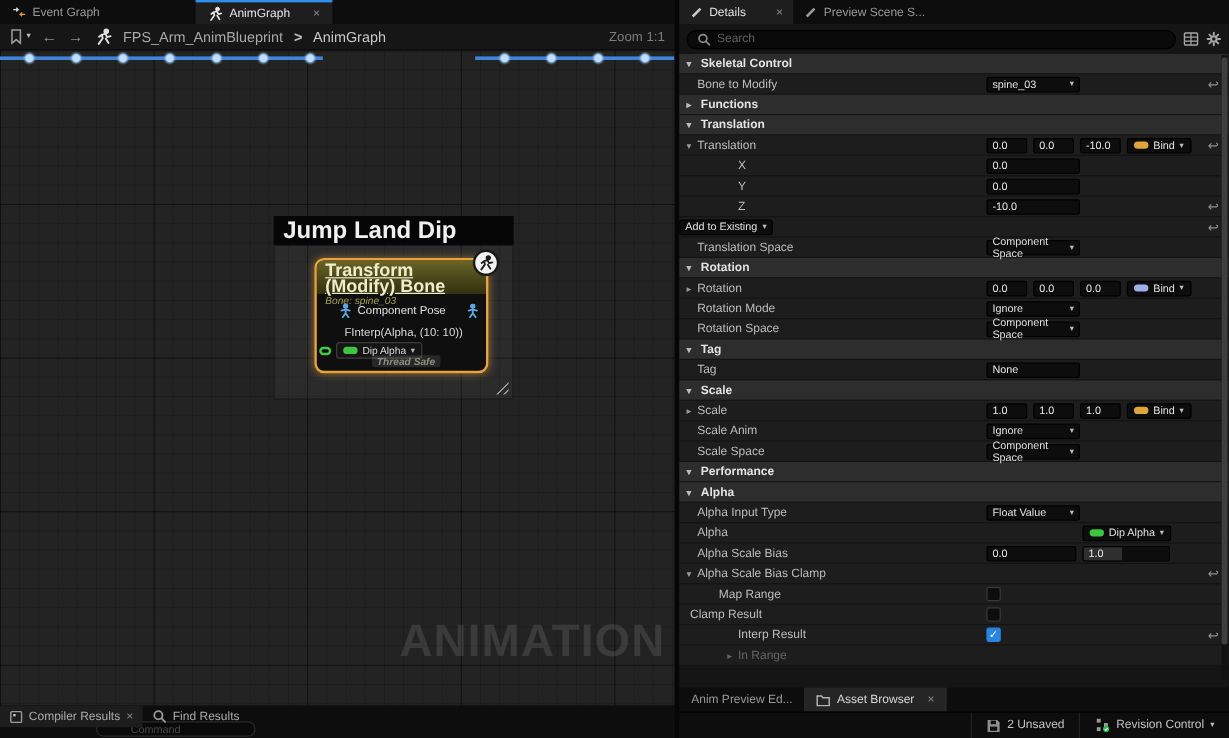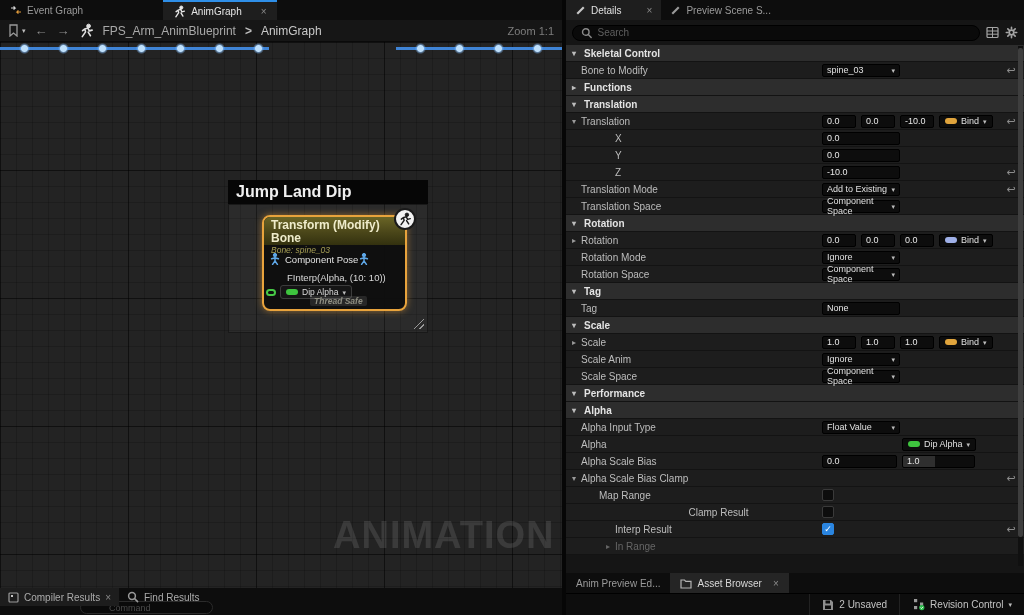--- a/index.html
+++ b/index.html
@@ -32,37 +32,37 @@
     background-image:
       radial-gradient(circle, #bfe0fb 0 3px, rgba(130,185,245,0.55) 4px, transparent 5.6px),
       linear-gradient(#3f84d6,#3f84d6);
     background-size:39px 13px, 100% 3px;
     background-position:5px center, 0 center;
     background-repeat:repeat-x, no-repeat; }
   .wire.left  { left:0;   top:205; width:269px; }
   .wire.right { left:396px; top:205; width:166px; }
 
   .comment-head { position:absolute; left:228px; top:138px; width:200px; height:24px;
-    background:#060606; color:#f0f0f0; font-size:16px; font-weight:bold;
+    background:#060606; color:#f0f0f0; font-size:20px; font-weight:bold;
     display:flex; align-items:center; padding-left:8px; }
   .comment-body { position:absolute; left:228px; top:162px; width:200px; height:129px;
     background:rgba(150,150,150,0.07); border:1px solid rgba(0,0,0,0.4); }
   .resize-handle { position:absolute; right:3px; bottom:3px; width:11px; height:11px;
     background:repeating-linear-gradient(135deg, #9a9a9a 0 1px, transparent 1px 4px);
     clip-path:polygon(100% 0, 100% 100%, 0 100%); }
 
   .anim-node { position:absolute; left:262px; top:173px; width:145px; height:96px;
     background:rgba(14,14,14,0.94); border:2px solid #e8a33c; border-radius:8px;
     box-shadow:0 0 7px rgba(232,163,60,0.55); overflow:hidden; }
   .anim-node .hdr { height:28px; padding:2px 7px;
     background:linear-gradient(180deg,#6a6526 0%, #4a4619 55%, #33310f 100%); }
-  .anim-node .hdr .t { font-size:12px; font-weight:bold; color:#efeccb; line-height:13px; }
+  .anim-node .hdr .t { font-size:15px; font-weight:bold; color:#efeccb; line-height:13px;text-decoration:underline; }
   .anim-node .hdr .s { font-size:8.5px; font-style:italic; color:#a79f55; line-height:11px; }
-  .anim-node .pose-row { display:flex; align-items:center; 
-    padding:8px 5px 0 5px; }
+  .anim-node .pose-row { display:flex; align-items:center; justify-content:space-between;
+    padding:8px 5px 0 18px; }
   .anim-node .pose-row .lft { display:flex; align-items:center; gap:4px; font-size:9.5px; color:#e2e2e2; }
   .anim-node .finterp { font-size:9.5px; color:#dadada; padding:7px 0 0 23px; }
   .alpha-row { display:flex; align-items:center; gap:4px; padding:2px 0 0 2px; }
   .greenpin { width:10px; height:7px; border:2px solid #46c846; border-radius:5px; }
   .dip-pill { display:flex; align-items:center; gap:4px; background:#151515; border:1px solid #3c3c3c;
     border-radius:3px; padding:1px 5px; font-size:8.5px; color:#dcdcdc; }
   .cap { width:12px; height:6px; border-radius:3px; display:inline-block; }
   .cap.green { background:#3ec43e; } .cap.yellow { background:#e0a43c; } .cap.purple { background:#9fb0e8; }
   .caret { font-size:7px; color:#bdbdbd; line-height:1; }
   .threadsafe { position:absolute; left:46px; bottom:3px; background:rgba(255,255,255,0.10);
@@ -371,24 +371,20 @@
             <div class="plabel">Z</div>
           </div>
           <div class="vcell">
             <div class="nf w">-10.0</div>
           </div>
           <div class="rcell">
             <div class="">↩</div>
           </div>
         </div>
         <div class="drow">
-          <div class="ncell" style="padding-left: 6px;">
-            <div class="exp"></div>
-            <div class="plabel">Translation Mode</div>
-          </div>
           <div class="vcell">
             <div class="dd">
               <div class="">Add to Existing</div>
               <div class="caret">▾</div>
             </div>
           </div>
           <div class="rcell">
             <div class="">↩</div>
           </div>
         </div>
@@ -573,21 +569,21 @@
           <div class="ncell" style="padding-left: 24px;">
             <div class="exp"></div>
             <div class="plabel">Map Range</div>
           </div>
           <div class="vcell">
             <div class="cb"></div>
           </div>
           <div class="rcell"></div>
         </div>
         <div class="drow">
-          <div class="ncell" style="padding-left: 40px; justify-content: center;">
+          <div class="ncell" style="">
             <div class="exp"></div>
             <div class="plabel">Clamp Result</div>
           </div>
           <div class="vcell">
             <div class="cb"></div>
           </div>
           <div class="rcell"></div>
         </div>
         <div class="drow">
           <div class="ncell" style="padding-left: 40px;">

